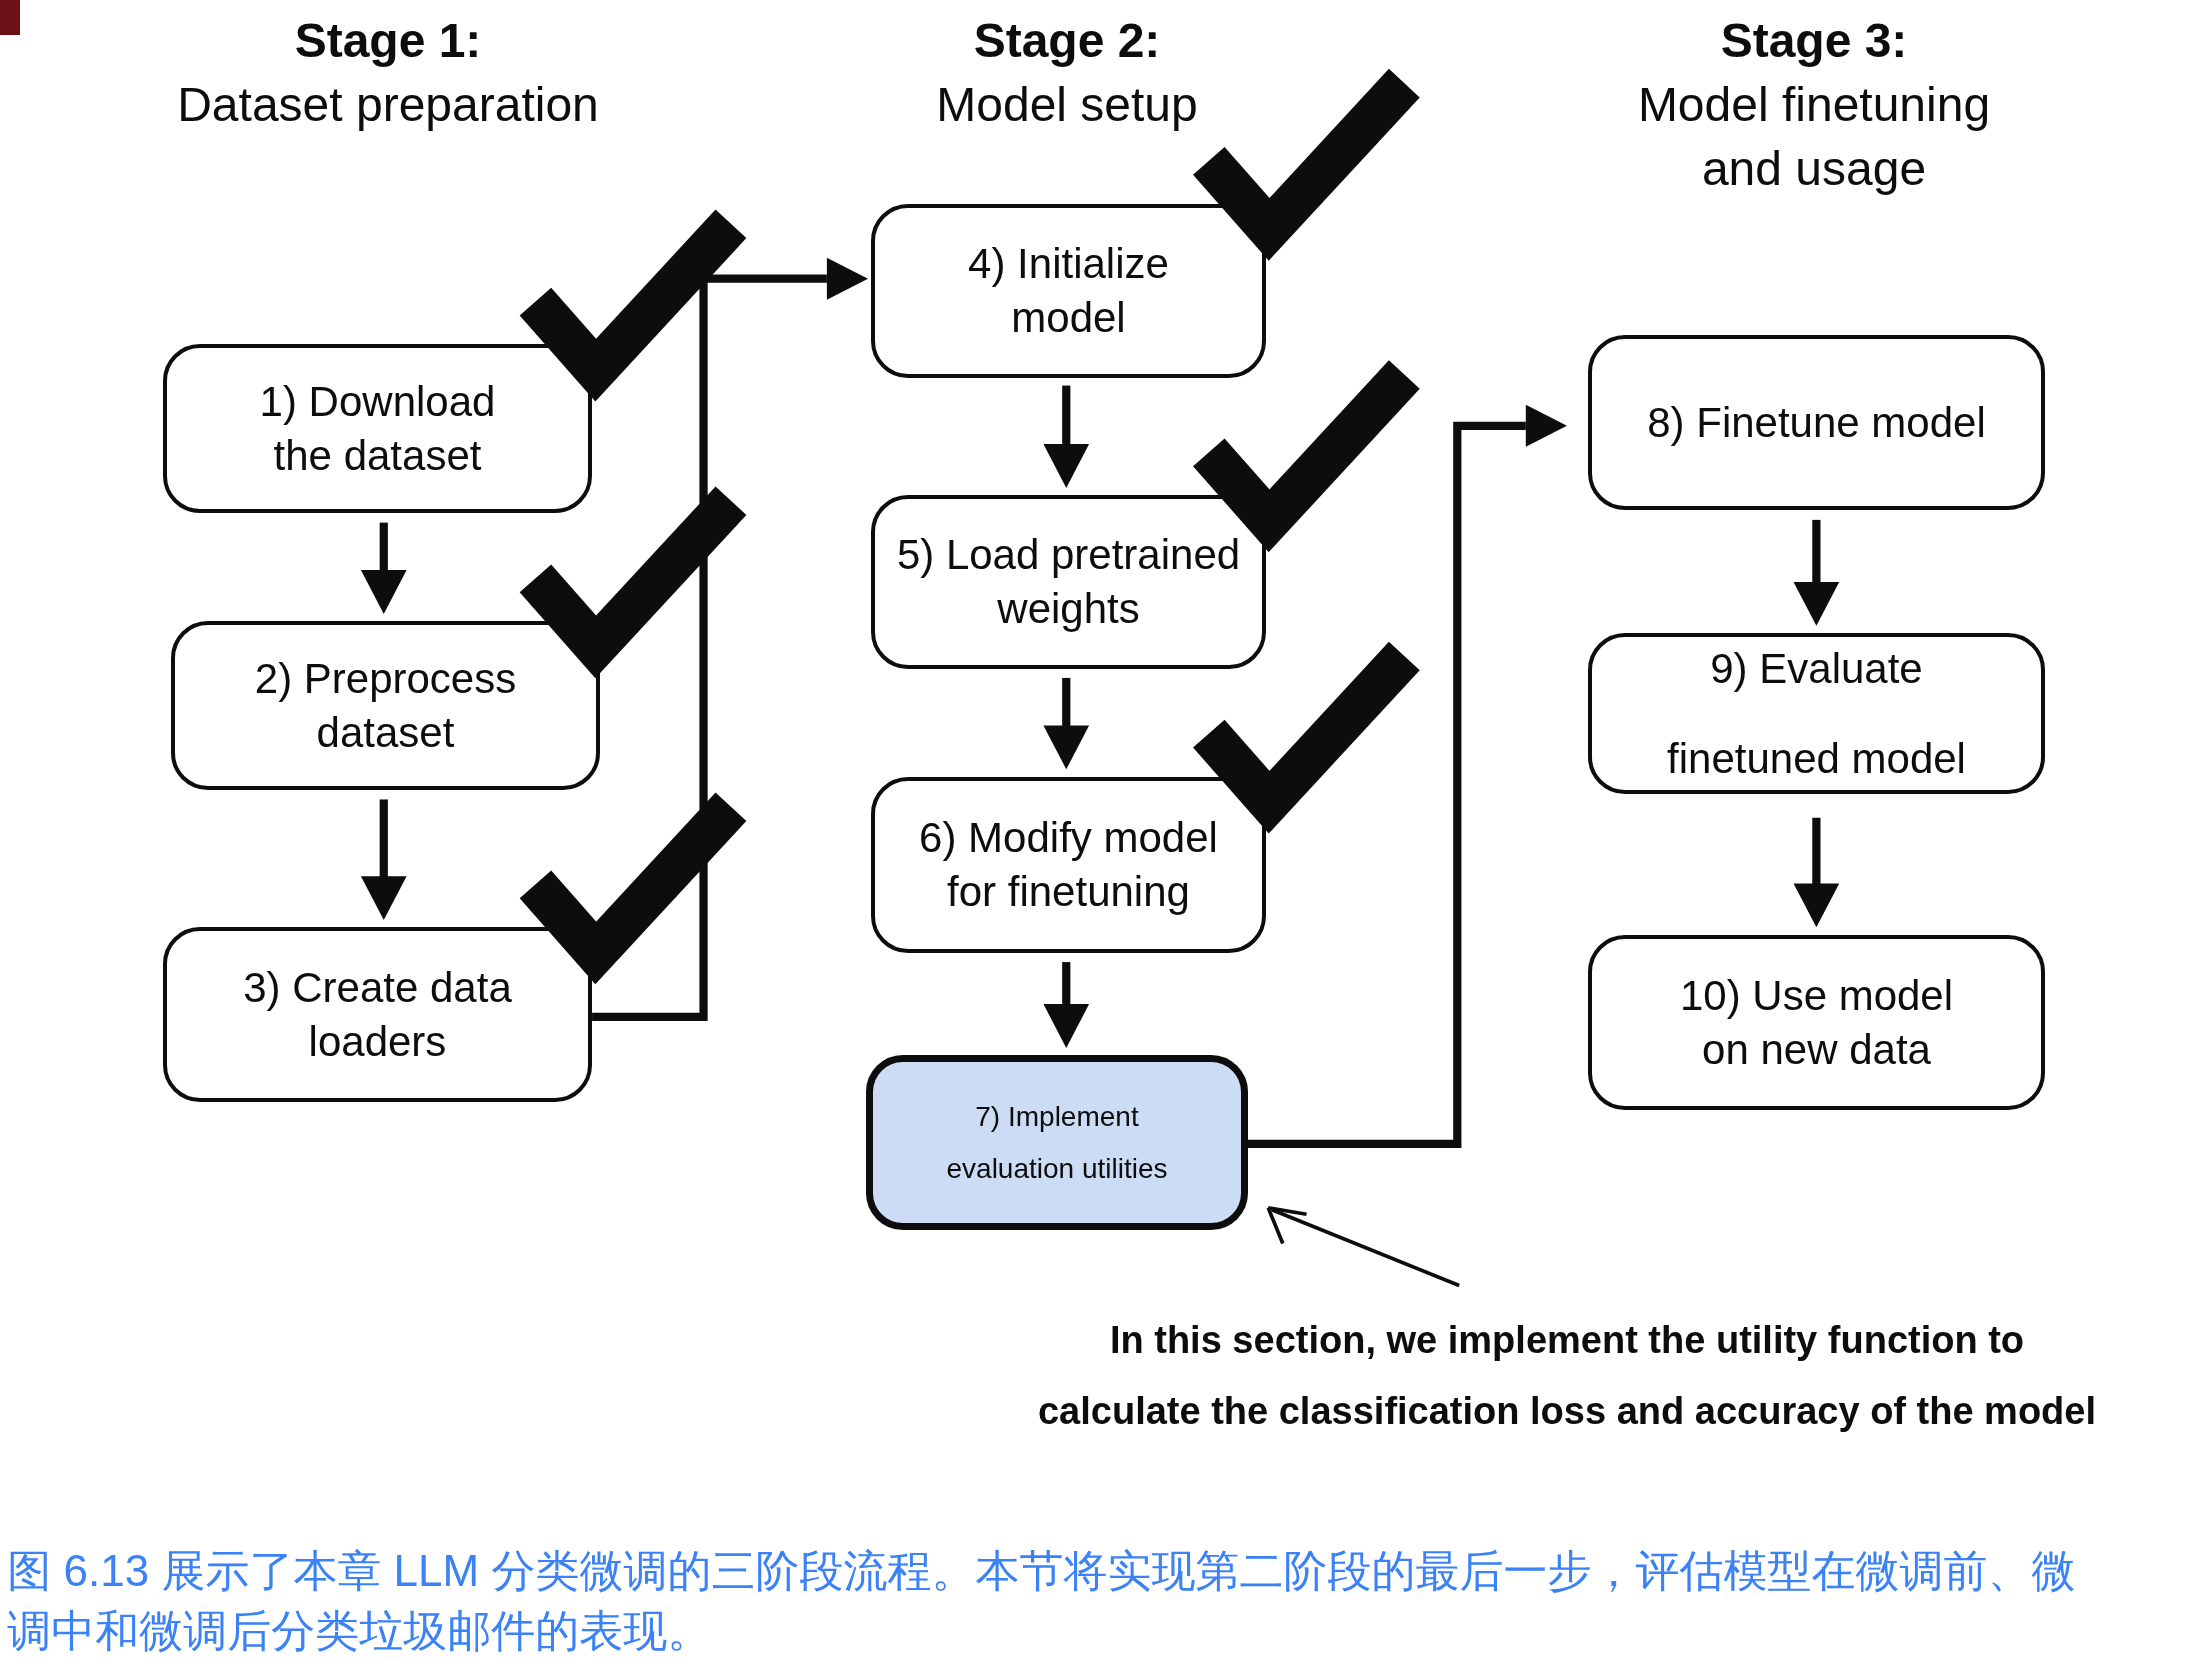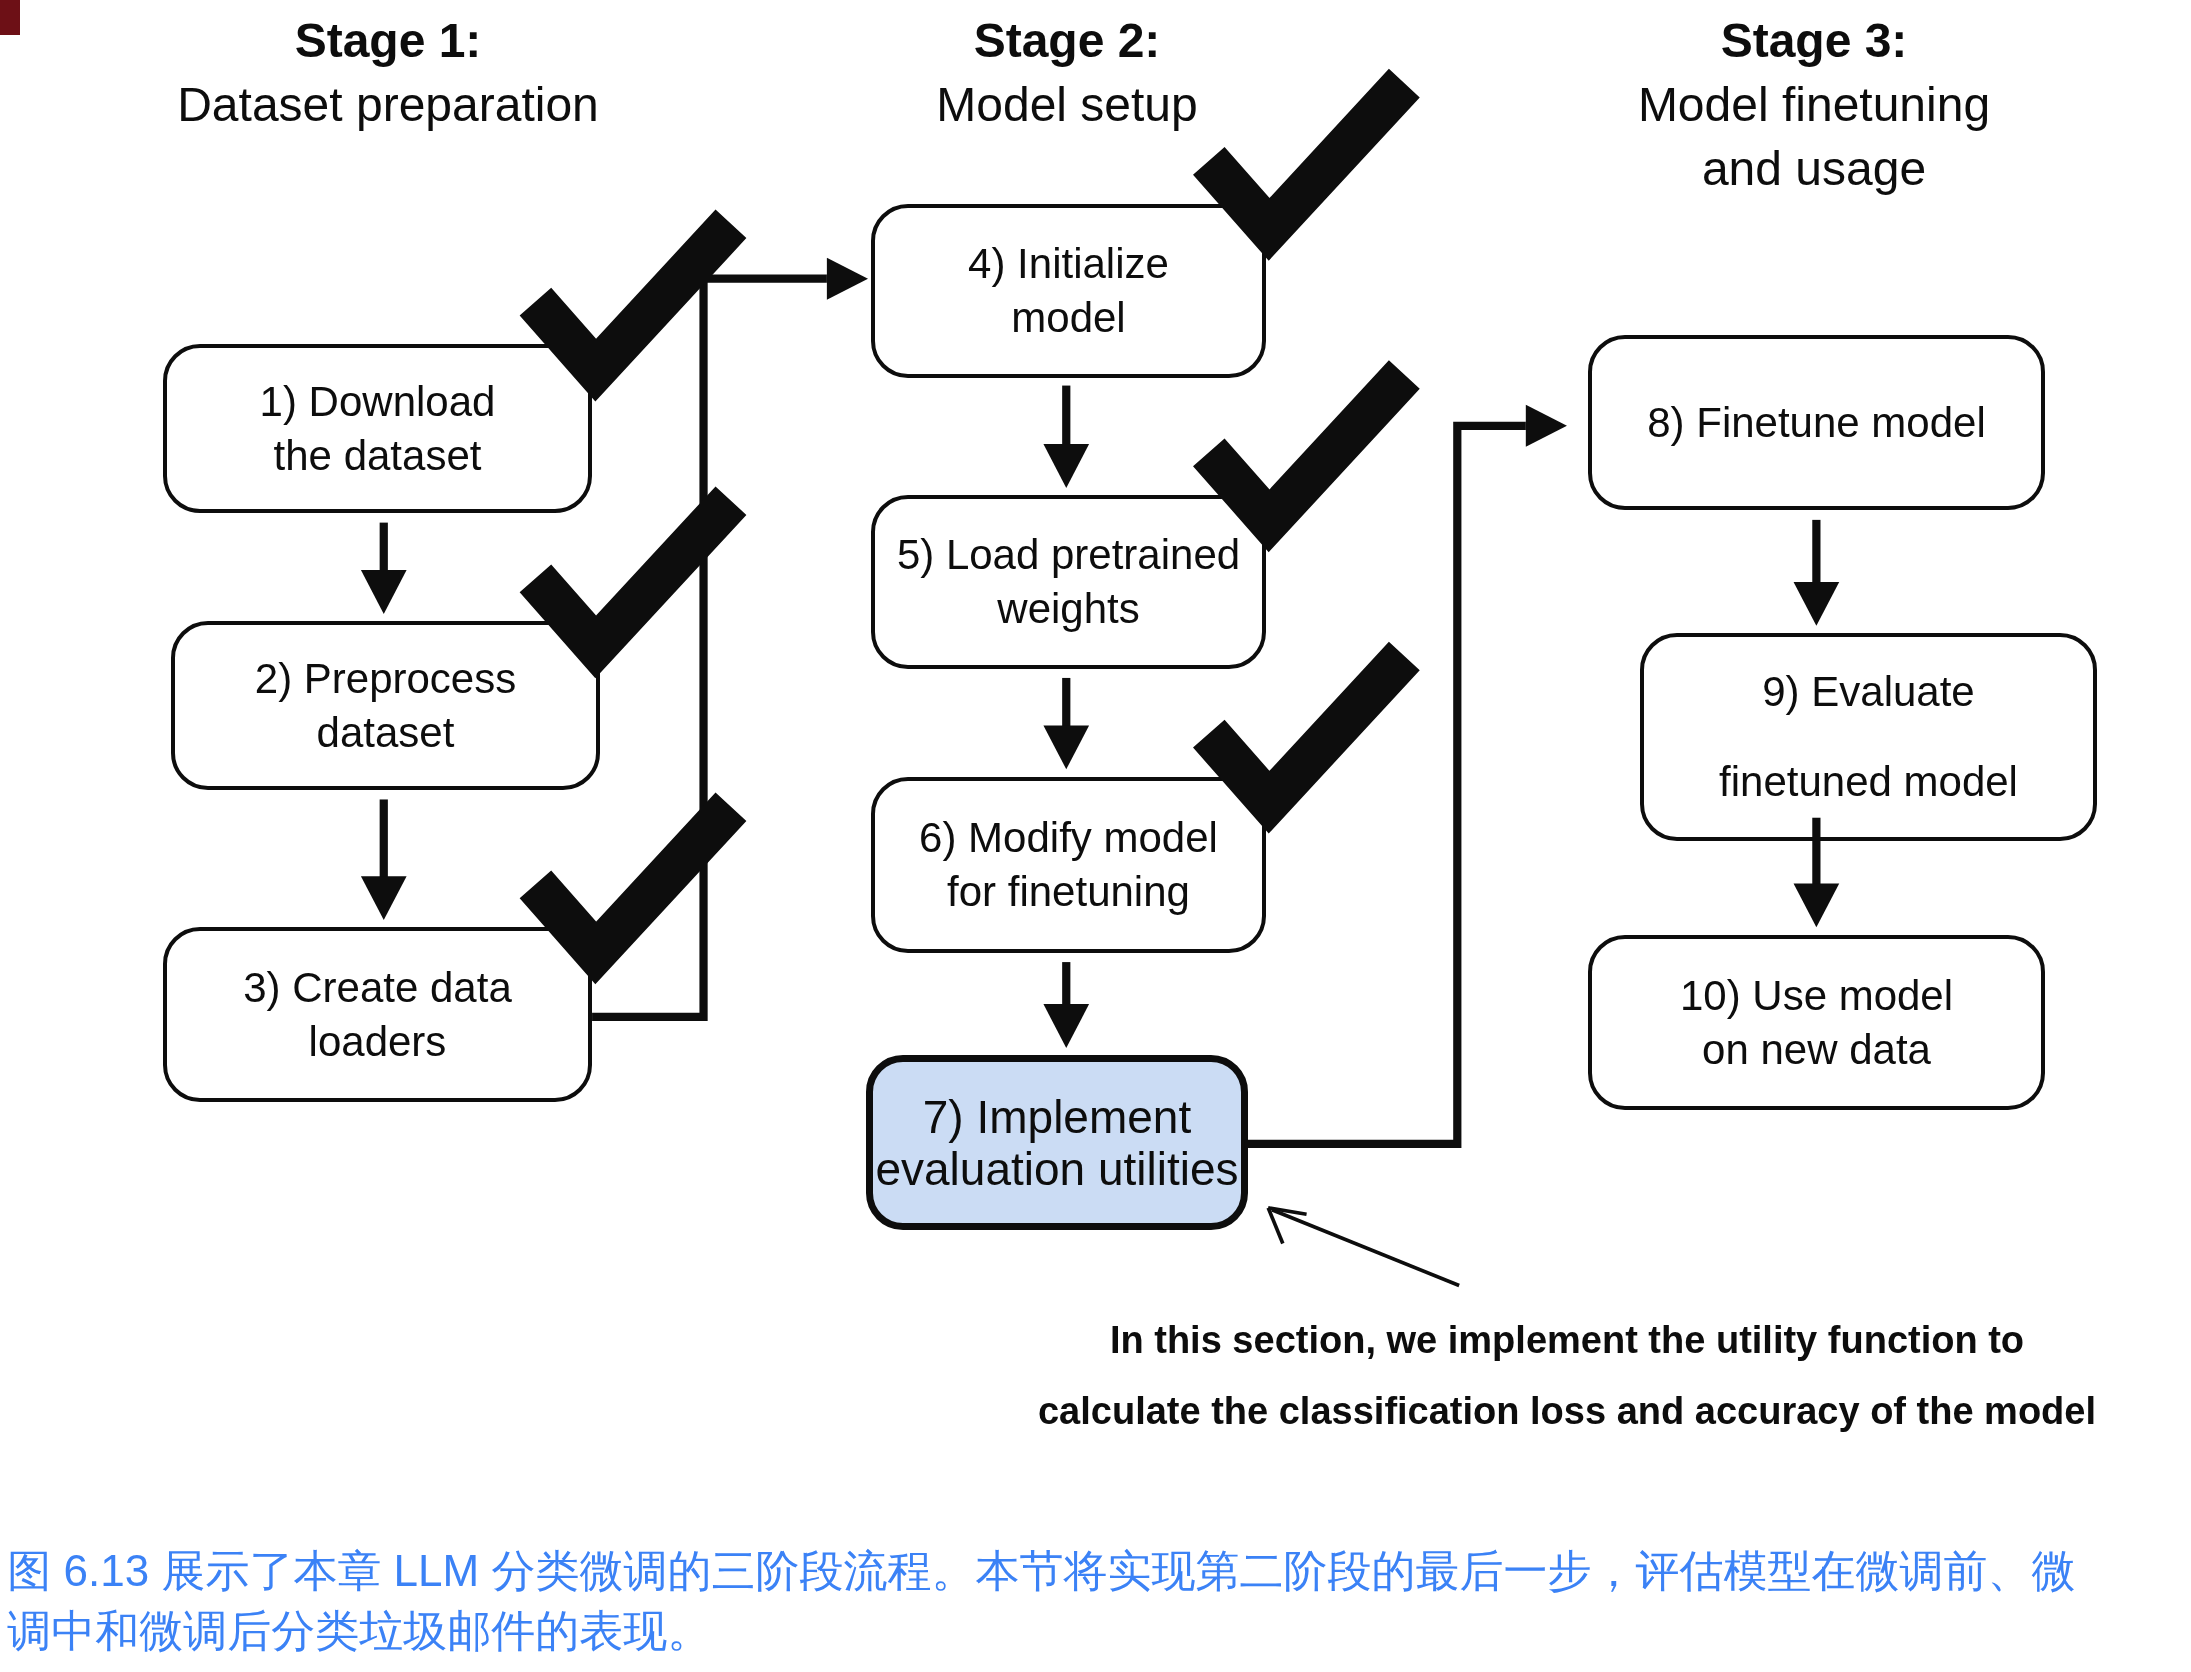--- a/index.html
+++ b/index.html
@@ -32,23 +32,23 @@
     box-sizing: border-box;
   }
   .box span { white-space: nowrap; }
   #b1  { left: 163px;  top: 344px;  width: 429px; height: 169px; }
   #b2  { left: 171px;  top: 621px;  width: 429px; height: 169px; }
   #b3  { left: 163px;  top: 927px; width: 429px; height: 175px; }
   #b4  { left: 871px;  top: 204px;  width: 395px; height: 174px; }
   #b5  { left: 871px;  top: 495px;  width: 395px; height: 174px; }
   #b6  { left: 871px;  top: 777px;  width: 395px; height: 176px; }
   #b7  { left: 866px;  top: 1055px; width: 382px; height: 175px;
-         border-width: 7.3px; font-size: 46px; line-height: 52px; }
+         border-width: 7.3px; font-size: 28px; line-height: 52px; }
   #b8  { left: 1588px; top: 335px;  width: 457px; height: 175px; }
-  #b9  { left: 1640px; top: 633px;  width: 457px; height: 208px; gap: 36px; }
+  #b9  { left: 1588px; top: 633px;  width: 457px; height: 161px; gap: 36px; }
   #b10 { left: 1588px; top: 935px; width: 457px; height: 175px; }
 
   svg#overlay { position: absolute; left: 0; top: 0; pointer-events: none; }
 
   .annotation {
     position: absolute; left: 982px; top: 1305px; width: 1170px;
     text-align: center; font-weight: bold;
     font-size: 38px; line-height: 71px; color: #0d0d0d;
   }
   .annotation span { display: block; white-space: nowrap; }

